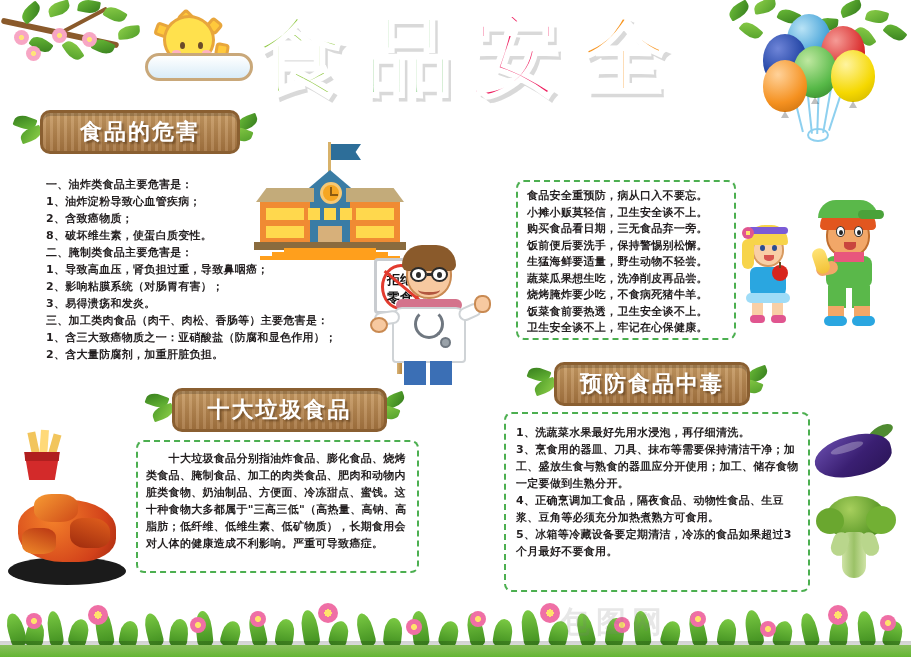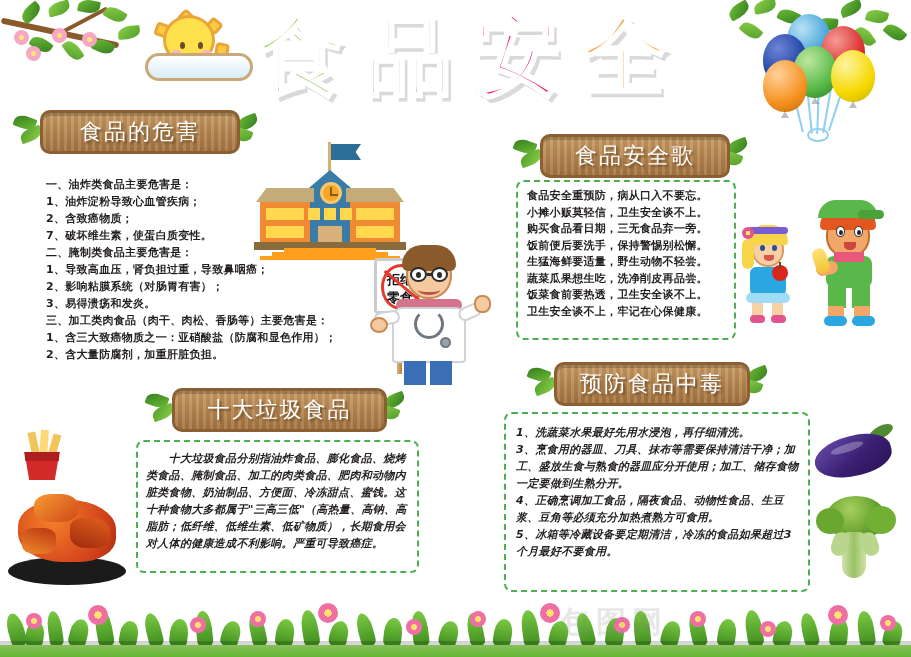--- a/index.html
+++ b/index.html
@@ -60,36 +60,36 @@
   .plank {
     position:relative; height:44px; border-radius:10px;
     background:
       repeating-linear-gradient(90deg, rgba(255,255,255,.10) 0 3px, rgba(0,0,0,.06) 3px 7px),
       linear-gradient(#c79a62,#a4733f);
     border:3px solid #8a5f31;
     box-shadow:0 3px 0 rgba(0,0,0,.18) inset;
     display:flex; align-items:center; justify-content:center;
   }
   .plank span {
-    color:#ffffff; font-weight:normal; font-size:22px; letter-spacing:2px;
+    color:#ffffff; font-weight:bold; font-size:22px; letter-spacing:2px;
     text-shadow:2px 2px 2px rgba(80,50,20,.6);
   }
   .bn-leaf-l,.bn-leaf-r { position:absolute; top:2px; width:38px; height:34px; }
 
   
   .dashbox {
     position:absolute; border:2px dashed #4CAF50; border-radius:8px;
     background:rgba(255,255,255,.0);
   }
   .bodytext {
     color:#231f20; font-size:11px; line-height:17px; font-weight:bold;
     letter-spacing:.3px;
   }
   .bodytext p { white-space:nowrap; }
-  .wrap p { white-space:normal;font-style:italic; }
+  .wrap p { white-space:normal; }
 
   
   #school { position:absolute; left:250px; top:142px; width:160px; height:118px; }
   .sch-roof-side { position:absolute; background:#c3ab7a; }
   .sch-wall { position:absolute; background:#f08b33; }
   .sch-center { position:absolute; background:#3a7ca5; }
   .sch-win { position:absolute; background:#ffd84d; }
   .sch-step { position:absolute; background:#ff9f1c; }
 
   
@@ -210,21 +210,21 @@
     </div>
     <div class="plank">
       <span>食品的危害</span>
     </div>
   </div>
 
   <div class="bodytext" style="position:absolute;left:46px;top:176px;width:420px;">
     <p>一、油炸类食品主要危害是：</p>
     <p>1、油炸淀粉导致心血管疾病；</p>
     <p>2、含致癌物质；</p>
-    <p>7、破坏维生素，使蛋白质变性。</p>
+    <p>8、破坏维生素，使蛋白质变性。</p>
     <p>二、腌制类食品主要危害是：</p>
     <p>1、导致高血压，肾负担过重，导致鼻咽癌；</p>
     <p>2、影响粘膜系统（对肠胃有害）；</p>
     <p>3、易得溃疡和发炎。</p>
     <p>三、加工类肉食品（肉干、肉松、香肠等）主要危害是：</p>
     <p>1、含三大致癌物质之一：亚硝酸盐（防腐和显色作用）；</p>
     <p>2、含大量防腐剂，加重肝脏负担。</p>
   </div>
 
   <div id="school">
@@ -298,42 +298,30 @@
                 background:#f7c9a0;border:2px solid #c98a52;"></div>
     <div style="position:absolute;left:88px;top:60px;width:24px;height:14px;border-radius:7px;
                 background:#ffffff;border:2px solid #cfd3d6;transform:rotate(-24deg);"></div>
     <div style="position:absolute;left:104px;top:50px;width:17px;height:18px;border-radius:45%;
                 background:#f7c9a0;border:2px solid #c98a52;"></div>
 
     <div style="position:absolute;left:34px;top:116px;width:22px;height:24px;background:#3b6fb5;"></div>
     <div style="position:absolute;left:60px;top:116px;width:22px;height:24px;background:#3b6fb5;"></div>
   </div>
 
-  <div class="banner" style="left:540px;top:134px;width:190px;">
-    <div class="bn-leaf-l" style="left:-26px;">
-      <div class="leaf dk" style="left:0;top:4px;transform:rotate(200deg);"></div>
-      <div class="leaf" style="left:6px;top:16px;transform:rotate(160deg);"></div>
-    </div>
-    <div class="bn-leaf-r" style="right:-26px;">
-      <div class="leaf dk" style="left:8px;top:4px;transform:rotate(-20deg);"></div>
-      <div class="leaf" style="left:2px;top:16px;transform:rotate(20deg);"></div>
-    </div>
-    <div class="plank">
-      <span>食品安全歌</span>
-    </div>
-  </div>
 
   <div class="dashbox" style="left:516px;top:180px;width:220px;height:160px;"></div>
   <div class="bodytext" style="position:absolute;left:527px;top:188px;width:205px;line-height:16.5px;">
     <p>食品安全重预防，病从口入不要忘。</p>
     <p>小摊小贩莫轻信，卫生安全谈不上。</p>
     <p>购买食品看日期，三无食品弃一旁。</p>
     <p>饭前便后要洗手，保持警惕别松懈。</p>
     <p>生猛海鲜要适量，野生动物不轻尝。</p>
     <p>蔬菜瓜果想生吃，洗净削皮再品尝。</p>
+    <p>烧烤腌炸要少吃，不食病死猪牛羊。</p>
     <p>饭菜食前要热透，卫生安全谈不上。</p>
     <p>卫生安全谈不上，牢记在心保健康。</p>
   </div>
 
   <div class="kid" style="left:740px;top:205px;width:56px;height:120px;">
     <div style="position:absolute;left:12px;top:28px;width:32px;height:34px;border-radius:48%;
                 background:#f9cfa6;border:2px solid #d79a60;"></div>
     <div style="position:absolute;left:8px;top:20px;width:40px;height:20px;border-radius:20px 20px 4px 4px;
                 background:#f7d44a;"></div>
     <div style="position:absolute;left:8px;top:22px;width:40px;height:7px;border-radius:4px;background:#7b5bd6;"></div>

